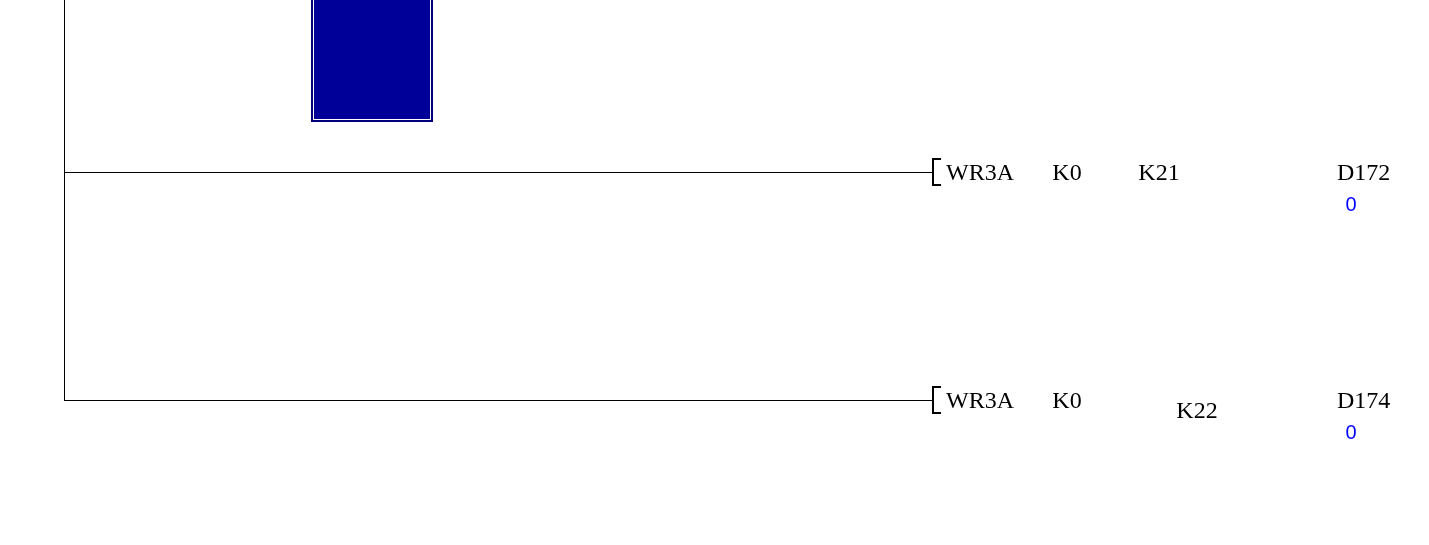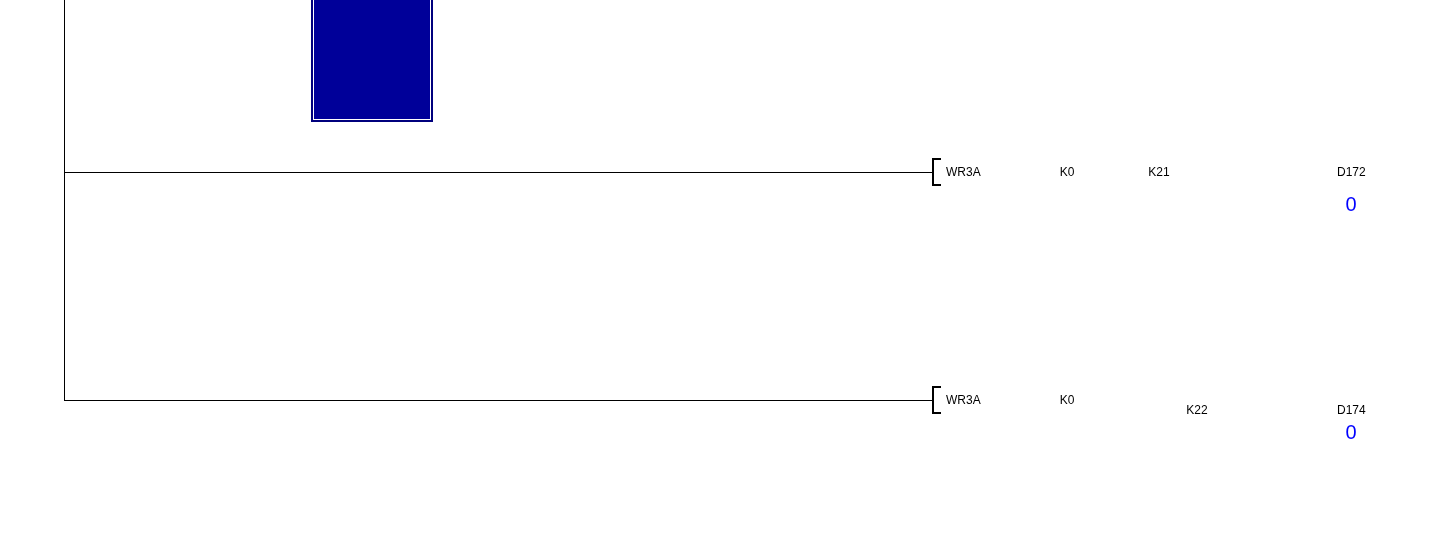--- a/index.html
+++ b/index.html
@@ -52,22 +52,22 @@
     width: 9px;
     box-sizing: border-box;
     border-left: 2px solid #000000;
     border-top: 2px solid #000000;
     border-bottom: 2px solid #000000;
   }
 
   
   .operand {
     position: absolute;
-    font-family: Liberation Sans, sans-serif;
-    font-size: 12px;
+    font-family: Liberation Serif, serif;
+    font-size: 24px;
     line-height: 20px;
     color: #000000;
     white-space: nowrap;
   }
   .operand.center {
     text-align: center;
     transform: translateX(-50%);
   }
 
   
@@ -99,16 +99,16 @@
   <div class="operand center" id="op-0-1" style="left: 1067px; top: 162px;">K0</div>
   <div class="operand center" id="op-0-2" style="left: 1159px; top: 162px;">K21</div>
   <div class="operand" id="op-0-3" style="left: 1337px; top: 162px;">D172</div>
   <div class="monitor-value" id="mon-0" style="left: 1351px; top: 194px;">0</div>
 
   <div class="rung-wire" id="wire-1" style="left: 64px; top: 400px; width: 868px;"></div>
   <div class="instr-bracket" id="bracket-1" style="left: 932px; top: 386px; height: 28px;"></div>
   <div class="operand" id="op-1-0" style="left: 946px; top: 390px;">WR3A</div>
   <div class="operand center" id="op-1-1" style="left: 1067px; top: 390px;">K0</div>
   <div class="operand center" id="op-1-2" style="left: 1197px; top: 400px;">K22</div>
-  <div class="operand" id="op-1-3" style="left: 1337px; top: 400px;">D174</div>
+  <div class="operand" id="op-1-3" style="left: 1337px; top: 390px;">D174</div>
   <div class="monitor-value" id="mon-1" style="left: 1351px; top: 422px;">0</div>
 
 </div>
 
 </body></html>

